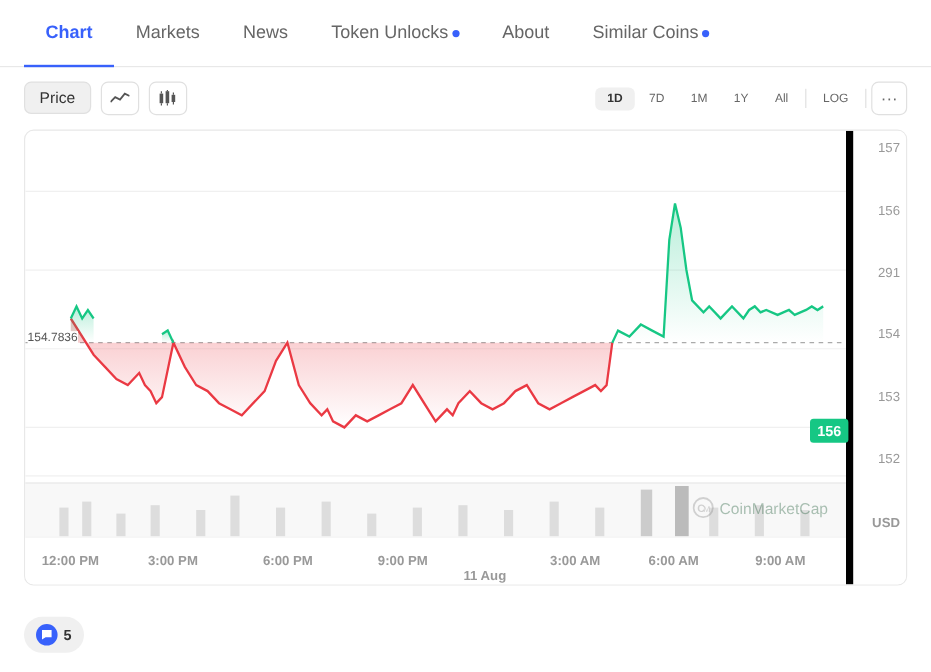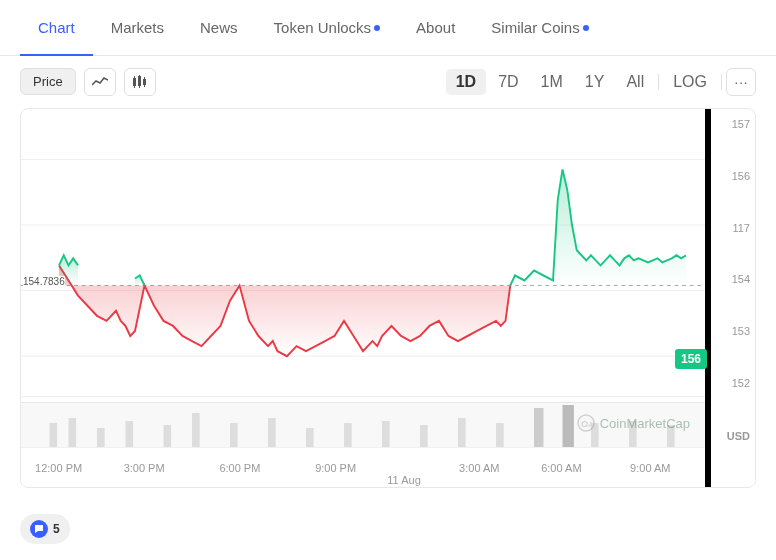--- a/index.html
+++ b/index.html
@@ -26,21 +26,21 @@
       display: flex;
       align-items: center;
       font-size: 15px;
       color: #666;
       cursor: pointer;
       position: relative;
       white-space: nowrap;
     }
     .tab-item.active {
       color: #3861fb;
-      font-weight: 400;
+      font-weight: 700;
     }
     .tab-item.active::after {
       content: '';
       position: absolute;
       bottom: 0;
       left: 0;
       right: 0;
       height: 2px;
       background: #3861fb;
     }
@@ -94,21 +94,21 @@
     .spacer { flex: 1; }
     .time-group {
       display: flex;
       align-items: center;
       gap: 2px;
     }
     .time-btn {
       padding: 4px 10px;
       border: none;
       background: none;
-      font-size: 16px;
+      font-size: 10px;
       color: #666;
       cursor: pointer;
       border-radius: 5px;
     }
     .time-btn.active {
       background: #f0f0f0;
       color: #333;
       font-weight: 600;
     }
     .time-divider {
@@ -190,20 +190,21 @@
     .x-axis {
       position: absolute;
       bottom: 0;
       left: 0;
       right: 0;
       height: 40px;
       display: flex;
       align-items: center;
       background: #fff;
       border-top: 1px solid #f0f0f0;
+      font-weight: bold;
     }
     .x-label {
       position: absolute;
       font-size: 11px;
       color: #999;
       transform: translateX(-50%);
     }
 
     
     .volume-area {
@@ -478,21 +479,21 @@
             <text x="9" y="13" font-size="7" fill="#888" font-family="sans-serif">M</text>
           </svg>
           <span style="font-size:13px;color:#14532d;">CoinMarketCap</span>
         </div>
       </div>
     </div>
 
     <div class="chart-y-axis">
       <span class="y-label">157</span>
       <span class="y-label">156</span>
-      <span class="y-label">117</span>
+      <span class="y-label">291</span>
       <span class="y-label">154</span>
       <span class="y-label">153</span>
       <span class="y-label">152</span>
       <span style="font-size:11px;color:#999;font-weight:600;">USD</span>
     </div>
   </div>
 </div>
 
 <div class="chat-bubble">
   <div class="chat-bubble-icon">

